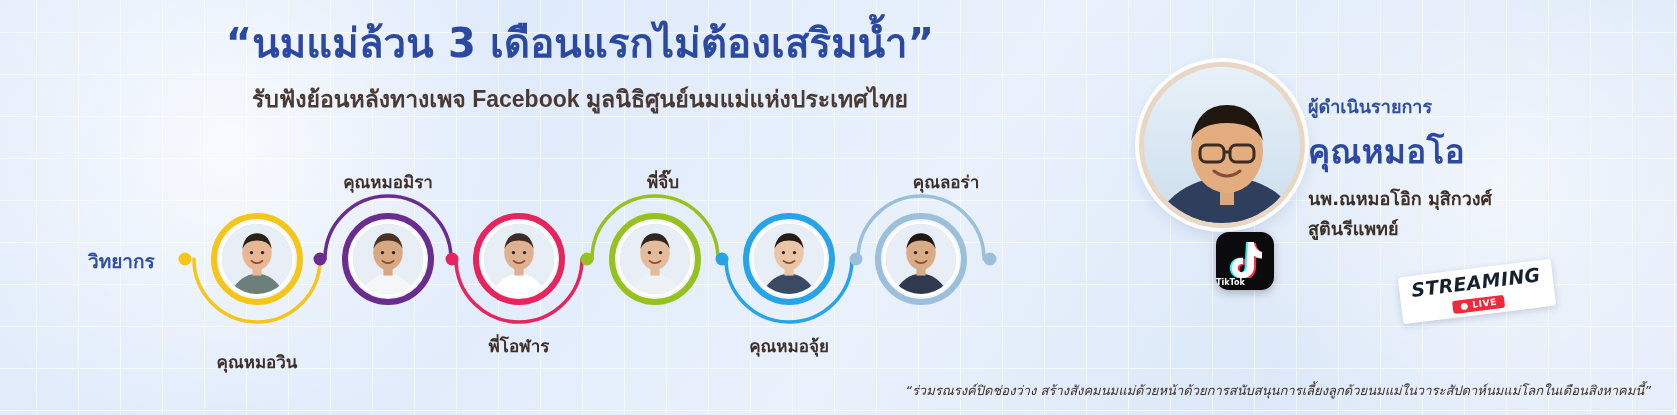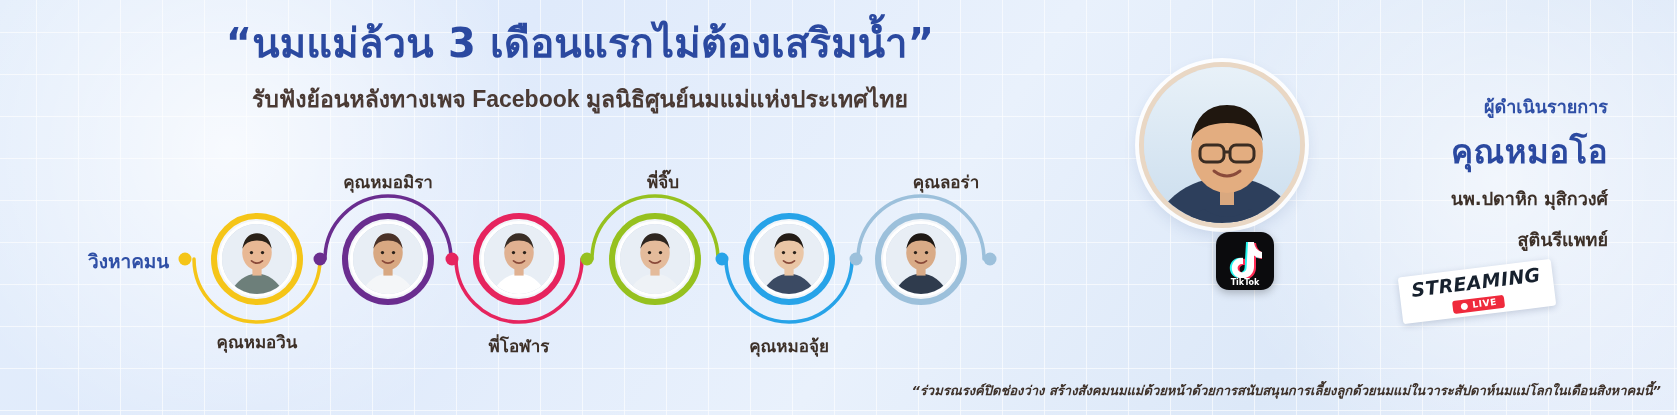--- a/index.html
+++ b/index.html
@@ -91,38 +91,38 @@
   
   #host-photo {
     position:absolute; left:1139px; top:62px; width:166px; height:166px;
     border-radius:50%;
     border:5px solid #e9d7c4;
     box-shadow:0 0 0 4px rgba(255,255,255,.9), 0 6px 16px rgba(40,70,130,.16);
     overflow:hidden;
     background:#cfe0ef;
   }
   #host-info {
-    position:absolute; left:1308px; top:92px; width:300px; text-align:right;
+    position:absolute; left:1308px; top:92px; width:300px; text-align:left;
     font-family:"DejaVu Sans","Liberation Sans",sans-serif;
   }
   #host-role { font-size:18px; font-weight:700; color:#2f4fa6; }
   #host-name { font-size:33px; font-weight:700; color:#2b49a0; margin-top:4px; letter-spacing:.5px; }
   #host-fullname { font-size:18px; font-weight:700; color:#3d3028; margin-top:6px; }
-  #host-title { font-size:18px; font-weight:700; color:#3d3028; margin-top:12px; }
+  #host-title { font-size:18px; font-weight:700; color:#3d3028; margin-top:1px; }
 
   
   #tiktok-row { position:absolute; left:1216px; top:232px; display:flex; align-items:center; gap:14px; }
   #tiktok-badge {
     width:58px; height:58px; border-radius:13px; background:#0b0b0d;
     position:relative; box-shadow:0 3px 8px rgba(0,0,0,.25);
   }
   #tiktok-note { position:absolute; left:12px; top:8px; }
   #tiktok-caption {
     position:absolute; bottom:3px; left:0; width:100%;
-    text-align:center; color:#fff; font-size:8px; font-weight:700;
+    color:#fff; font-size:8px; font-weight:700;
     font-family:"DejaVu Sans","Liberation Sans",sans-serif;
     margin-top:8px;
   }
   #tiktok-text {
     font-family:"DejaVu Sans","Liberation Sans",sans-serif;
     font-size:19px; font-weight:700; color:#17212e; line-height:1.25;
   }
 
   #streaming-badge {
     position:absolute; left:1400px; top:268px;
@@ -141,42 +141,42 @@
   #live-pill {
     display:inline-block; margin-top:1px;
     background:#ef2a3c; color:#fff;
     font-size:9px; font-weight:700; letter-spacing:.6px;
     padding:1px 8px 2px 8px; border-radius:3px;
     font-family:"DejaVu Sans","Liberation Sans",sans-serif;
   }
 
   
   #tagline {
-    position:absolute; right:16px; bottom:14px;
-    font-family:"DejaVu Sans","Liberation Sans",sans-serif;
-    font-size:13px; font-style:italic; font-weight:700;
+    position:absolute; right:26px; bottom:14px;
+    font-family:"DejaVu Sans","Liberation Sans",sans-serif;
+    font-size:13px; font-style:italic; font-weight:400;
     color:#3d3028;
     white-space:nowrap;
   }
 </style>
 </head>
 <body>
 
 <div id="banner">
   <div id="grid"></div>
   <div id="glow-left"></div>
   <div id="glow-right"></div>
 
   <div id="headline">
     <div class="h-main" id="title-th">“นมแม่ล้วน 3 เดือนแรกไม่ต้องเสริมน้ำ”</div>
     <div id="subtitle">รับฟังย้อนหลังทางเพจ Facebook มูลนิธิศูนย์นมแม่แห่งประเทศไทย</div>
   </div>
 
   <div id="speakers">
-    <div id="speaker-label">วิงหาคมน</div>
+    <div id="speaker-label">วิทยากร</div>
     <svg id="speaker-arcs" width="1080" height="170" style="position:absolute;left:0;top:0;">
         <path d="M 194 83 A 63 63 0 0 0 320 83" fill="none" stroke="#f5c518" stroke-width="3.5" stroke-linecap="round"></path>
         <circle cx="185" cy="83" r="6.5" fill="#f5c518"></circle>
         <path d="M 325 83 A 63 63 0 0 1 451 83" fill="none" stroke="#6a2d8f" stroke-width="3.5" stroke-linecap="round"></path>
         <circle cx="320" cy="83" r="6.5" fill="#6a2d8f"></circle>
         <path d="M 456 83 A 63 63 0 0 0 582 83" fill="none" stroke="#e6245e" stroke-width="3.5" stroke-linecap="round"></path>
         <circle cx="452" cy="83" r="6.5" fill="#e6245e"></circle>
         <path d="M 592 83 A 63 63 0 0 1 718 83" fill="none" stroke="#96c11f" stroke-width="3.5" stroke-linecap="round"></path>
         <circle cx="587" cy="83" r="6.5" fill="#96c11f"></circle>
         <path d="M 726 83 A 63 63 0 0 0 852 83" fill="none" stroke="#27a3e8" stroke-width="3.5" stroke-linecap="round"></path>
@@ -194,21 +194,21 @@
               <path d="M8 76 q12 -22 30 -22 q18 0 30 22z" fill="#6d7f7a"></path>
               <rect x="33" y="40" width="10" height="16" fill="#e8b894"></rect>
               <ellipse cx="38" cy="31" rx="16" ry="19" fill="#e8b894"></ellipse>
               <path d="M22 27 q3 -17 16 -17 q13 0 16 17 q-4 -9 -16 -9 q-12 0 -16 9z" fill="#2a2118"></path>
               <circle cx="32" cy="31" r="1.8" fill="#2a211a"></circle>
               <circle cx="44" cy="31" r="1.8" fill="#2a211a"></circle>
               <path d="M32 40 q6 5 12 0" stroke="#8a4a3a" stroke-width="1.8" fill="none" stroke-linecap="round"></path>
             </svg>
           </div>
         </div>
-        <div class="nm" style="left: 147px; top: 152px;">คุณหมอวิน</div>
+        <div class="nm" style="left: 147px; top: 172px;">คุณหมอวิน</div>
         <div class="node" style="left: 342px; top: 37px; height: 92px; width: 92px;">
           <div class="ring" style="inset: 0px; border-width: 6px; border-color: rgb(106, 45, 143);"></div>
           <div class="photo" style="top: 8px; left: 8px; height: 76px; width: 76px; border: 3px solid rgb(255, 255, 255);">
             <svg class="face" viewBox="0 0 76 76">
               <rect width="76" height="76" fill="#e8eef5"></rect>
               <path d="M8 76 q12 -22 30 -22 q18 0 30 22z" fill="#f4f6f8"></path>
               <rect x="33" y="40" width="10" height="16" fill="#d8a882"></rect>
               <ellipse cx="38" cy="31" rx="16" ry="19" fill="#d8a882"></ellipse>
               <path d="M22 27 q3 -17 16 -17 q13 0 16 17 q-4 -9 -16 -9 q-12 0 -16 9z" fill="#4a3228"></path>
               <circle cx="32" cy="31" r="1.8" fill="#2a211a"></circle>
@@ -303,21 +303,21 @@
       <rect x="86" y="78" width="24" height="17" rx="6" fill="none" stroke="#3a2c22" stroke-width="3"></rect>
       <line x1="80" y1="85" x2="86" y2="85" stroke="#3a2c22" stroke-width="3"></line>
       <path d="M70 104 q13 10 26 0" stroke="#8a4a3a" stroke-width="3" fill="none" stroke-linecap="round"></path>
       <path d="M60 142 q23 16 46 0 l18 10 v24 h-82 v-24z" fill="#2d3f5c"></path>
     </svg>
   </div>
 
   <div id="host-info">
     <div id="host-role">ผู้ดำเนินรายการ</div>
     <div id="host-name">คุณหมอโอ</div>
-    <div id="host-fullname">นพ.ปดาหิก มุสิกวงศ์</div>
+    <div id="host-fullname">นพ.ณหมอโอิก มุสิกวงศ์</div>
     <div id="host-title">สูตินรีแพทย์</div>
   </div>
 
   <div id="tiktok-row">
     <div id="tiktok-badge">
       <svg id="tiktok-note" width="34" height="38" viewBox="0 0 34 38">
         <path d="M20 2 h6 c0.6 6.2 4.4 9.6 9.6 10.2 v6.1 c-3.6 .2 -6.9 -.9 -9.6 -2.9 v11.4 c0 7 -5.5 11.6 -11.6 11.6 -6.1 0 -10.6 -4.6 -10.6 -10.3 0 -6 5 -10.7 11.2 -10.2 v6.2 c-2.8 -.7 -5.4 1.2 -5.4 4 0 2.4 1.9 4.3 4.4 4.3 2.6 0 4.6 -2 4.6 -4.8z" transform="translate(-2,0)" fill="#25f4ee"></path>
         <path d="M20 2 h6 c0.6 6.2 4.4 9.6 9.6 10.2 v6.1 c-3.6 .2 -6.9 -.9 -9.6 -2.9 v11.4 c0 7 -5.5 11.6 -11.6 11.6 -6.1 0 -10.6 -4.6 -10.6 -10.3 0 -6 5 -10.7 11.2 -10.2 v6.2 c-2.8 -.7 -5.4 1.2 -5.4 4 0 2.4 1.9 4.3 4.4 4.3 2.6 0 4.6 -2 4.6 -4.8z" transform="translate(2,1)" fill="#fe2c55"></path>
         <path d="M20 2 h6 c0.6 6.2 4.4 9.6 9.6 10.2 v6.1 c-3.6 .2 -6.9 -.9 -9.6 -2.9 v11.4 c0 7 -5.5 11.6 -11.6 11.6 -6.1 0 -10.6 -4.6 -10.6 -10.3 0 -6 5 -10.7 11.2 -10.2 v6.2 c-2.8 -.7 -5.4 1.2 -5.4 4 0 2.4 1.9 4.3 4.4 4.3 2.6 0 4.6 -2 4.6 -4.8z" fill="#ffffff"></path>
       </svg>

